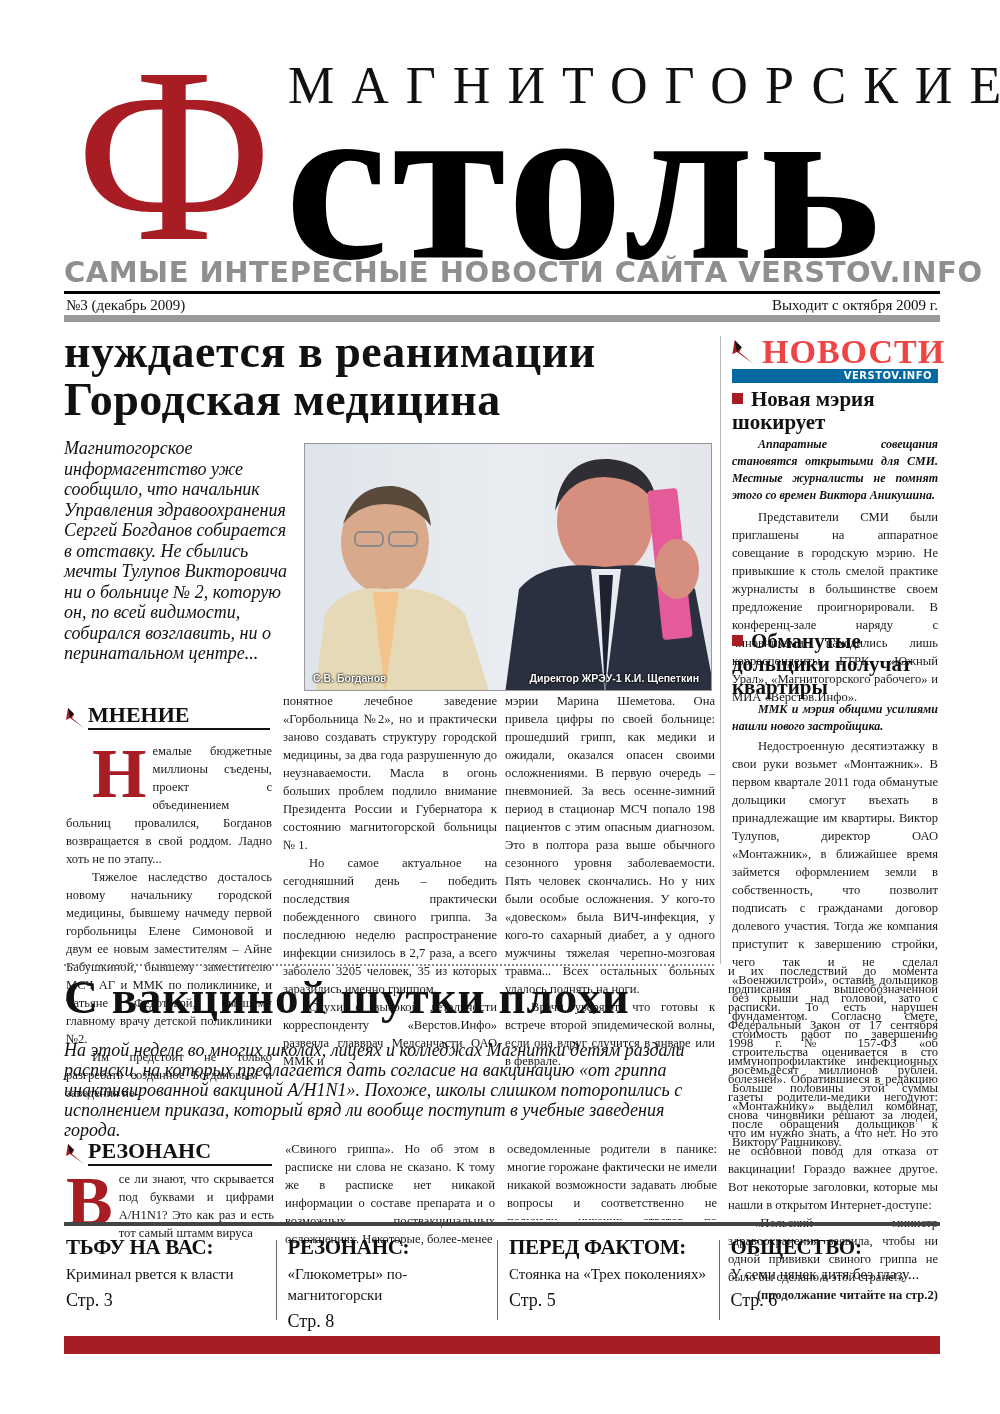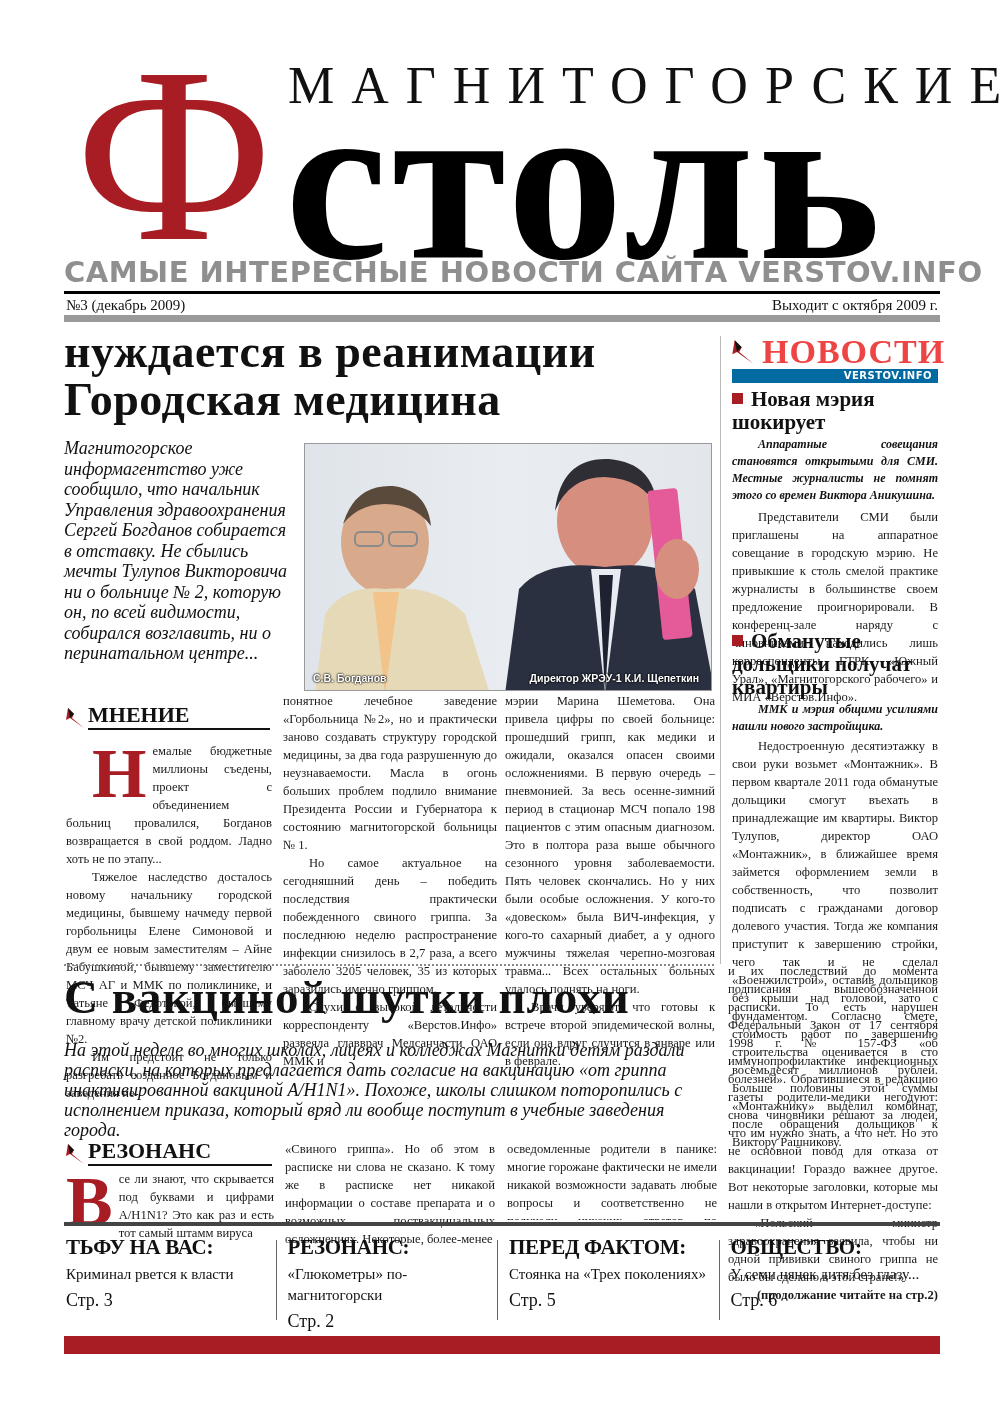--- a/index.html
+++ b/index.html
@@ -254,21 +254,21 @@
 
 <div class="abs teasers">
   <div class="teaser">
     <div class="t-cat">ТЬФУ НА ВАС:</div>
     <div class="t-title">Криминал рвется к власти</div>
     <div class="t-page">Стр. 3</div>
   </div>
   <div class="teaser">
     <div class="t-cat">РЕЗОНАНС:</div>
     <div class="t-title">«Глюкометры» по-магнитогорски</div>
-    <div class="t-page">Стр. 2</div>
+    <div class="t-page">Стр. 8</div>
   </div>
   <div class="teaser">
     <div class="t-cat">ПЕРЕД ФАКТОМ:</div>
     <div class="t-title">Стоянка на «Трех поколениях»</div>
     <div class="t-page">Стр. 5</div>
   </div>
   <div class="teaser">
     <div class="t-cat">ОБЩЕСТВО:</div>
     <div class="t-title">У семи нянек дитя без глазу...</div>
     <div class="t-page">Стр. 6</div>

